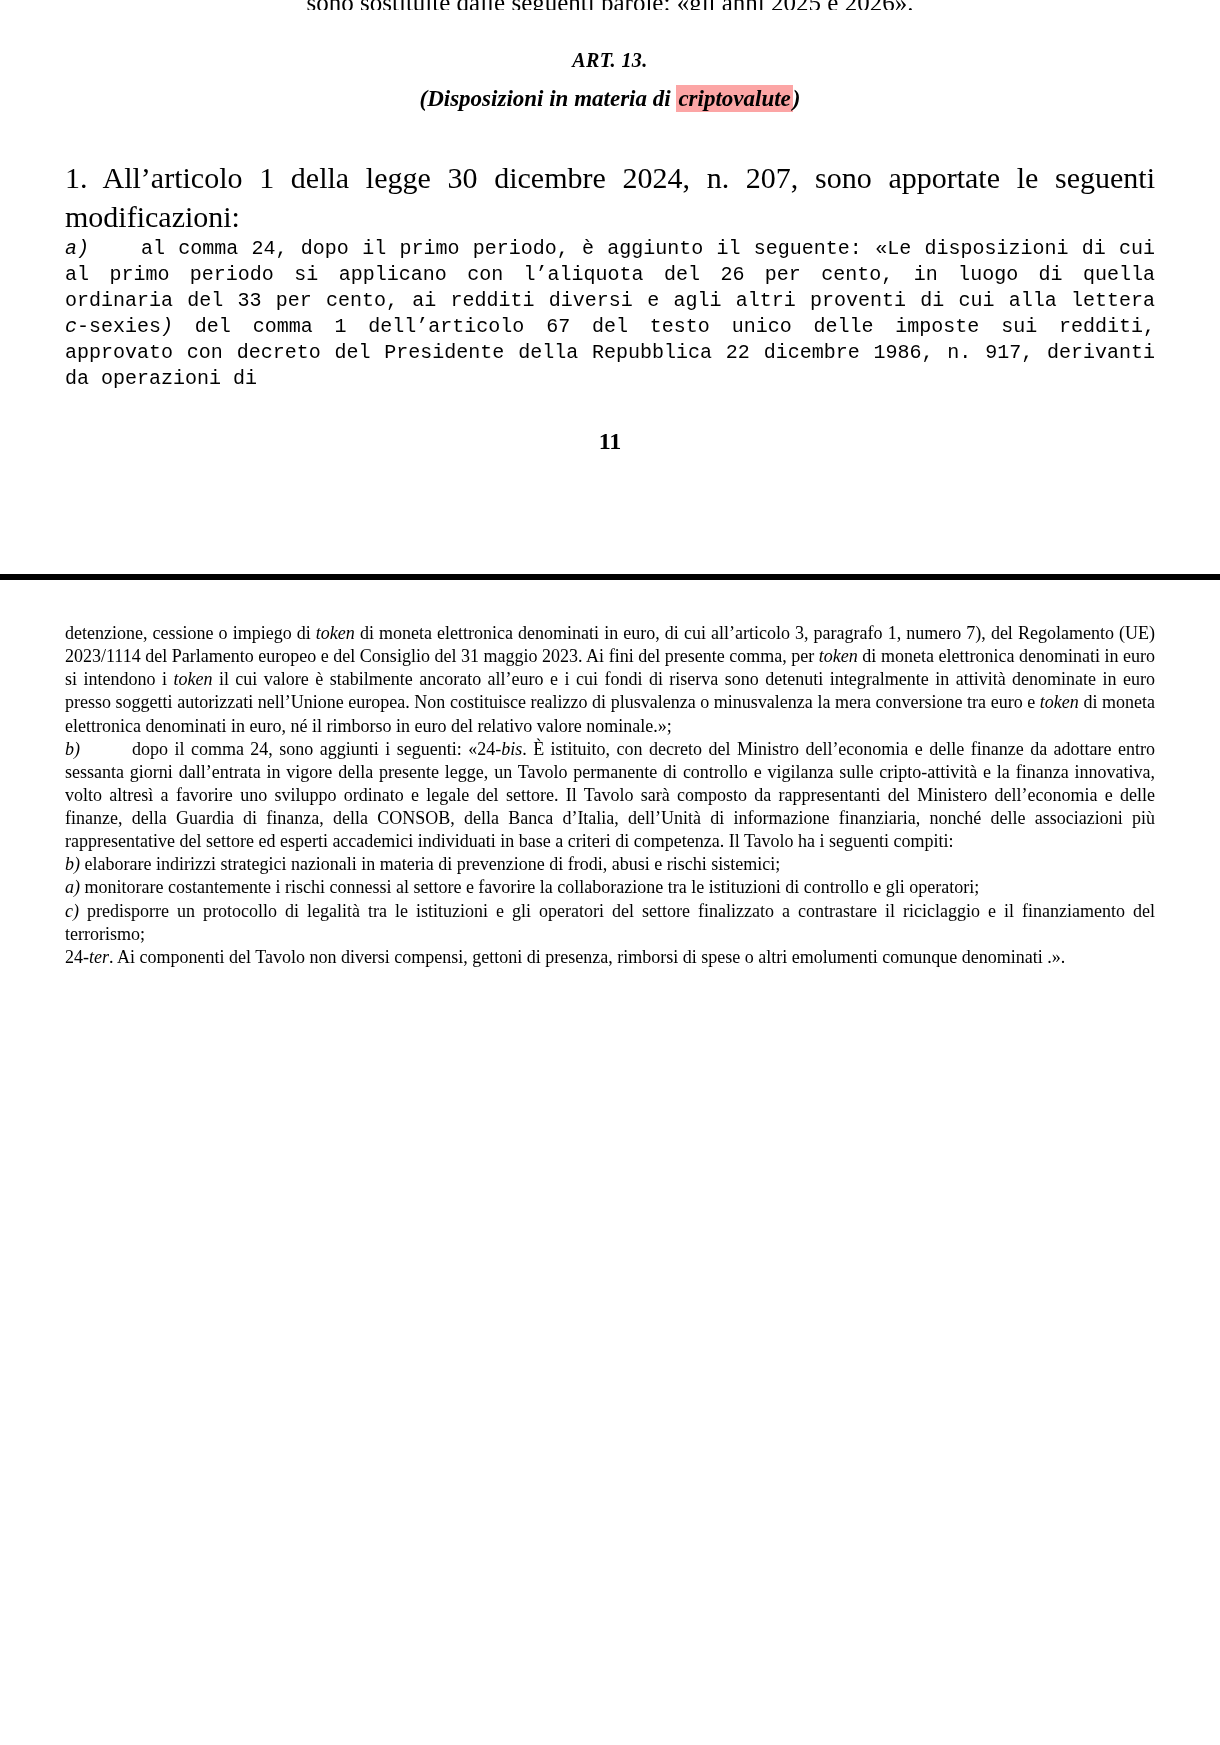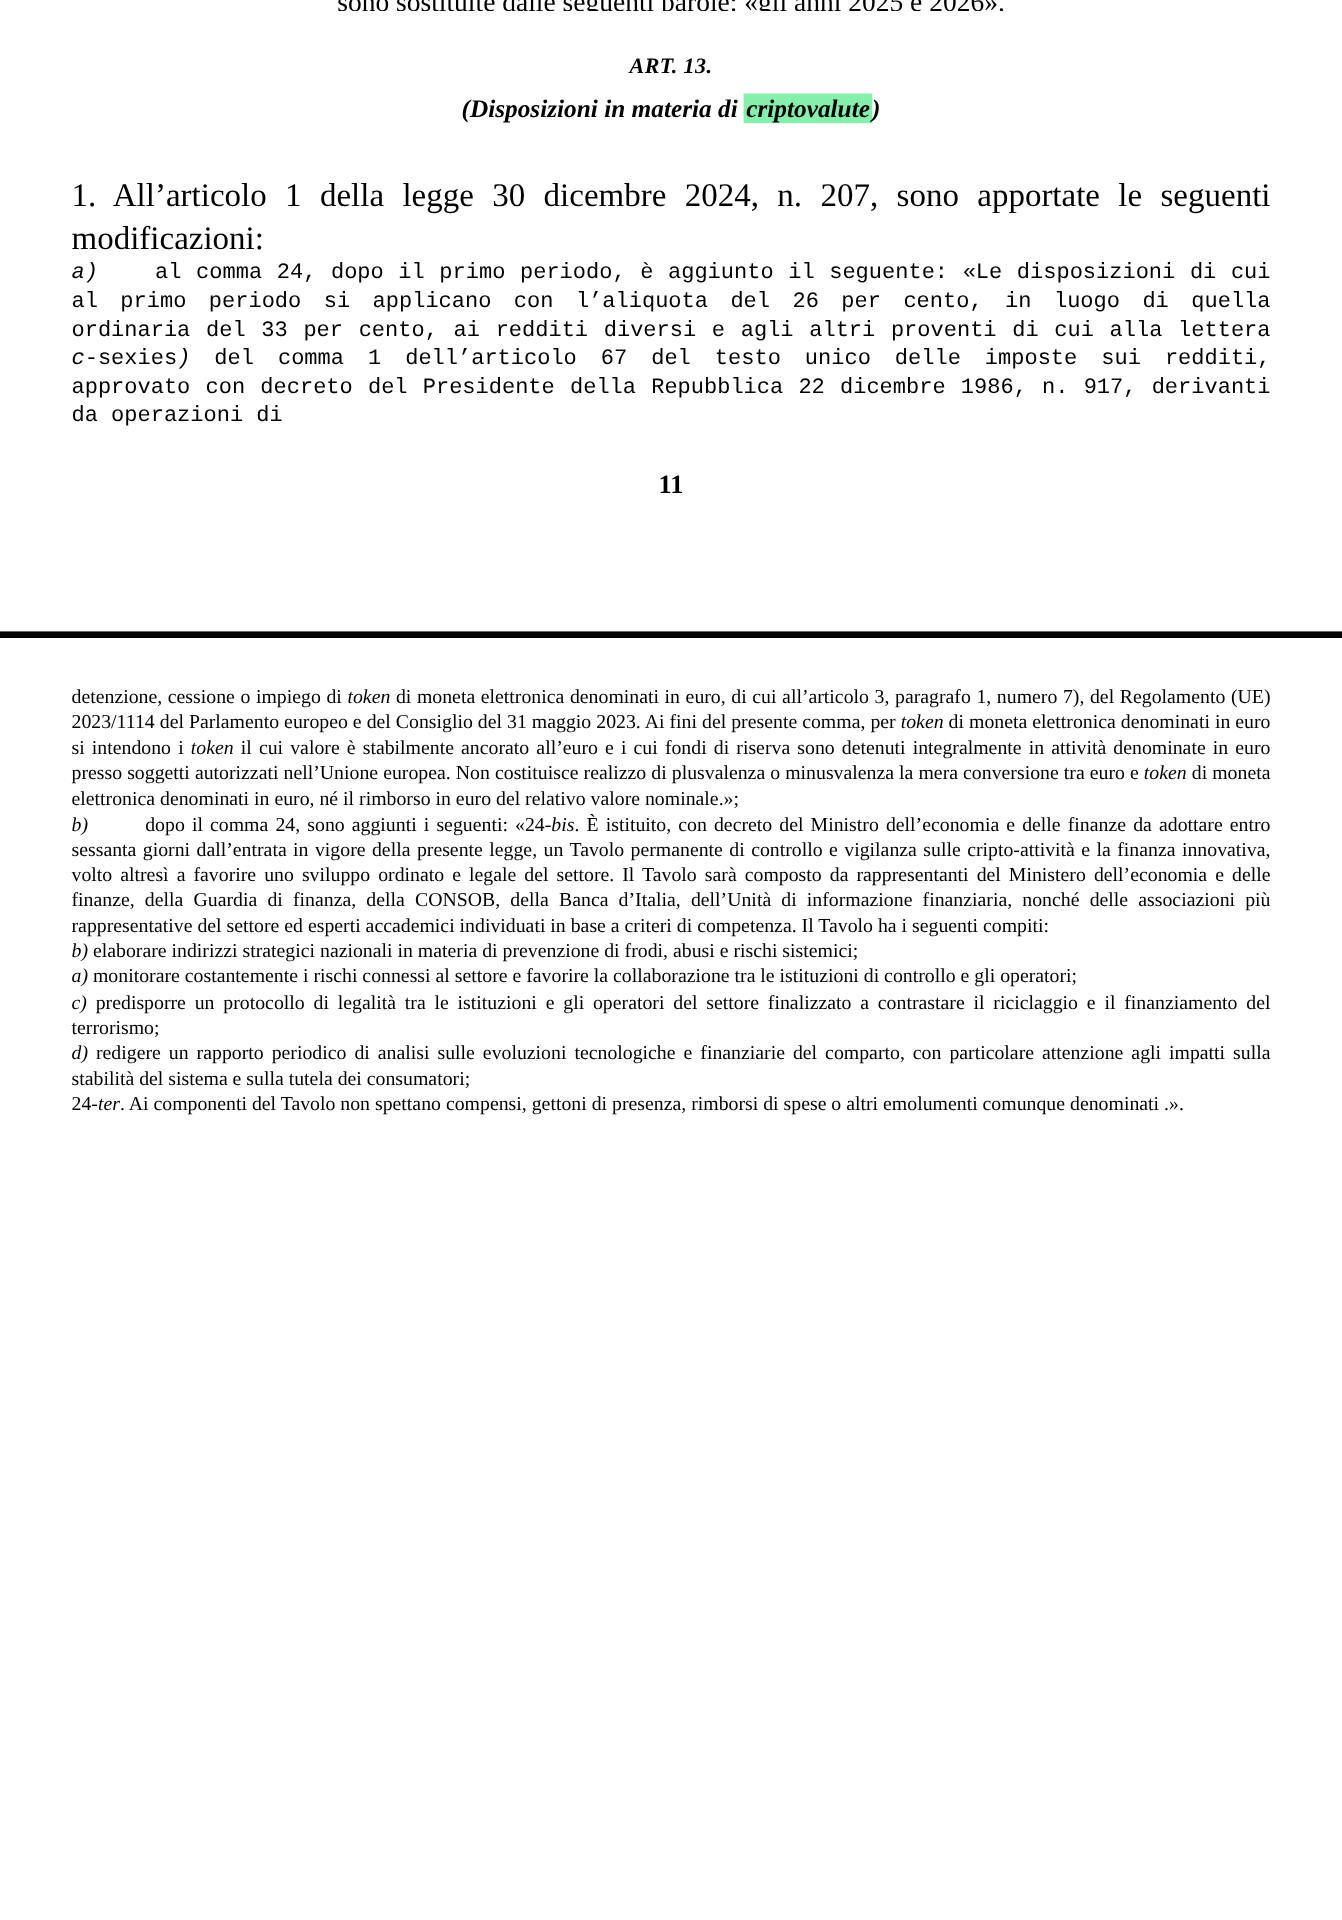--- a/index.html
+++ b/index.html
@@ -130,21 +130,21 @@
 </style>
 </head>
 <body>
 
 <div class="page" id="page-one">
 
   <div class="cutline">sono sostituite dalle seguenti parole: «gli anni 2025 e 2026».</div>
 
   <h1 class="art-title">ART. 13.</h1>
 
-  <h2 class="art-subtitle"><span>(Disposizioni in materia di </span><span class="hl" style="background: #86efac;">criptovalute</span><span>)</span></h2>
+  <h2 class="art-subtitle"><span>(Disposizioni in materia di </span><span class="hl" style="background: #fca5a5;">criptovalute</span><span>)</span></h2>
 
   <p class="body-p first">1. All’articolo 1 della legge 30 dicembre 2024, n. 207, sono apportate le seguenti modificazioni:</p>
 
   <p class="letter-item"><span class="lettermark">a)</span><span class="tab"></span><span>al comma 24, dopo il primo periodo, è aggiunto il seguente: «Le disposizioni di cui al primo periodo si applicano con l’aliquota del 26 per cento, in luogo di quella ordinaria del 33 per cento, ai redditi diversi e agli altri proventi di cui alla lettera </span><em class="it">c</em><span>-sexies</span><em class="it">)</em><span> del comma 1 dell’articolo 67 del testo unico delle imposte sui redditi, approvato con decreto del Presidente della Repubblica 22 dicembre 1986, n. 917, derivanti da operazioni di</span></p>
 
   <p class="pageno">11</p>
 
 </div>
 
 <div class="sheet-divider"></div>
@@ -155,18 +155,17 @@
   <p class="body-p start-gap"><span>detenzione, cessione o impiego di </span><em class="it">token</em><span> di moneta elettronica denominati in euro, di cui all’articolo 3, paragrafo 1, numero 7), del Regolamento (UE) 2023/1114 del Parlamento europeo e del Consiglio del 31 maggio 2023. Ai fini del presente comma, per </span><em class="it">token</em><span> di moneta elettronica denominati in euro si intendono i </span><em class="it">token</em><span> il cui valore è stabilmente ancorato all’euro e i cui fondi di riserva sono detenuti integralmente in attività denominate in euro presso soggetti autorizzati nell’Unione europea. Non costituisce realizzo di plusvalenza o minusvalenza la mera conversione tra euro e </span><em class="it">token</em><span> di moneta elettronica denominati in euro, né il rimborso in euro del relativo valore nominale.»;</span></p>
 
   <p class="letter-item"><span class="lettermark">b)</span><span class="tab"></span><span>dopo il comma 24, sono aggiunti i seguenti: «24-</span><em class="it">bis</em><span>. È istituito, con decreto del Ministro dell’economia e delle finanze da adottare entro sessanta giorni dall’entrata in vigore della presente legge, un Tavolo permanente di controllo e vigilanza sulle cripto-attività e la finanza innovativa, volto altresì a favorire uno sviluppo ordinato e legale del settore. Il Tavolo sarà composto da rappresentanti del Ministero dell’economia e delle finanze, della Guardia di finanza, della CONSOB, della Banca d’Italia, dell’Unità di informazione finanziaria, nonché delle associazioni più rappresentative del settore ed esperti accademici individuati in base a criteri di competenza. Il Tavolo ha i seguenti compiti:</span></p>
 
   <p class="letter-item"><em class="it">b)</em><span> elaborare indirizzi strategici nazionali in materia di prevenzione di frodi, abusi e rischi sistemici;</span></p>
 
   <p class="letter-item"><em class="it">a)</em><span> monitorare costantemente i rischi connessi al settore e favorire la collaborazione tra le istituzioni di controllo e gli operatori;</span></p>
 
   <p class="letter-item"><em class="it">c)</em><span> predisporre un protocollo di legalità tra le istituzioni e gli operatori del settore finalizzato a contrastare il riciclaggio e il finanziamento del terrorismo;</span></p>
 
-  <p class="letter-item"><em class="it">d)</em><span> redigere un rapporto periodico di analisi sulle evoluzioni tecnologiche e finanziarie del comparto, con particolare attenzione agli impatti sulla stabilità del sistema e sulla tutela dei consumatori;</span></p>
 
 
-  <p class="letter-item"><span>24-</span><em class="it">ter</em><span>. Ai componenti del Tavolo non spettano compensi, gettoni di presenza, rimborsi di spese o altri emolumenti comunque denominati .».</span></p>
+  <p class="letter-item"><span>24-</span><em class="it">ter</em><span>. Ai componenti del Tavolo non diversi compensi, gettoni di presenza, rimborsi di spese o altri emolumenti comunque denominati .».</span></p>
 
 </div>
 
 </body></html>

